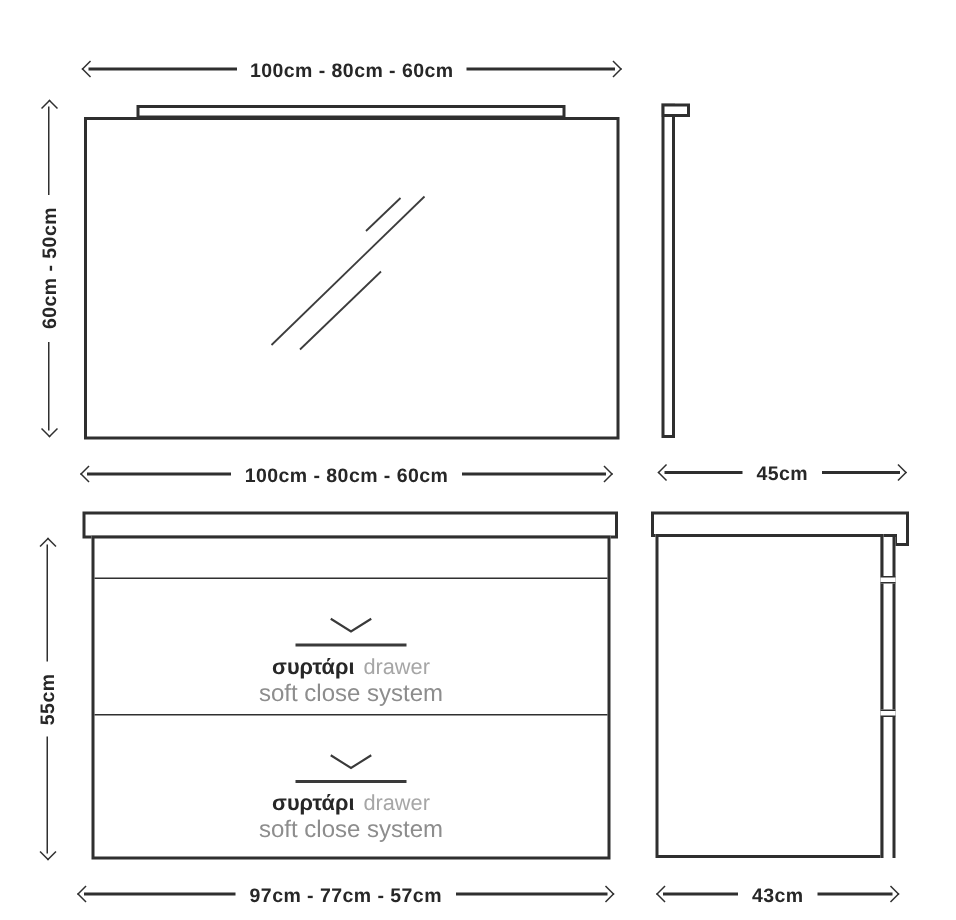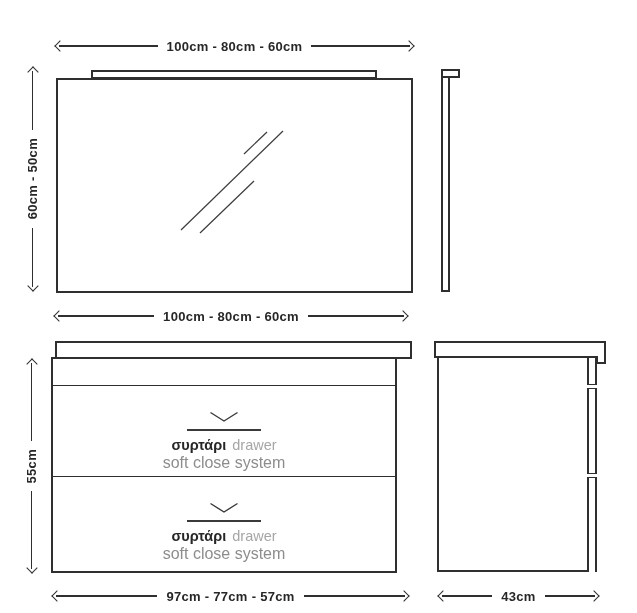--- a/index.html
+++ b/index.html
@@ -79,32 +79,39 @@
   <div class="shape" style="left:56px;top:65px;width:357px;height:215px;"></div>
   <svg class="glass" style="left:56px;top:65px;" width="357" height="215">
     <line x1="188" y1="76" x2="211" y2="54"></line>
     <line x1="125" y1="152" x2="227" y2="53"></line>
     <line x1="144" y1="155" x2="198" y2="103"></line>
   </svg>
 
   <div class="shape" style="left:441px;top:56px;width:9px;height:223px;"></div>
   <div class="shape" style="left:441px;top:56px;width:19px;height:9px;"></div>
 
+  <div class="dim dim-h" style="left:440px;top:294px;width:163px;">
+    <span class="ah left"></span>
+    <span class="ln"></span>
+    <span class="lbl">45cm</span>
+    <span class="ln"></span>
+    <span class="ah right"></span>
+  </div>
 
   <div class="dim dim-h" style="left:55px;top:295px;width:352px;">
     <span class="ah left"></span>
     <span class="ln"></span>
     <span class="lbl">100cm - 80cm - 60cm</span>
     <span class="ln"></span>
     <span class="ah right"></span>
   </div>
 
   <div class="shape" style="left:55px;top:328px;width:357px;height:18px;"></div>
 
-  <div class="cab-body" style="left:51px;top:344px;width:346px;height:216px;">
+  <div class="cab-body" style="left:61px;top:344px;width:346px;height:216px;">
     <div class="rail"></div>
 
     <div class="drawer">
       <svg class="chev" width="30" height="12" viewBox="0 0 30 12">
         <polyline points="1.5,1.5 15,10 28.5,1.5"></polyline>
       </svg>
       <div class="rule"></div>
       <div class="dlabel">
         <span class="gr">συρτάρι</span><span class="en">drawer</span>
       </div>

